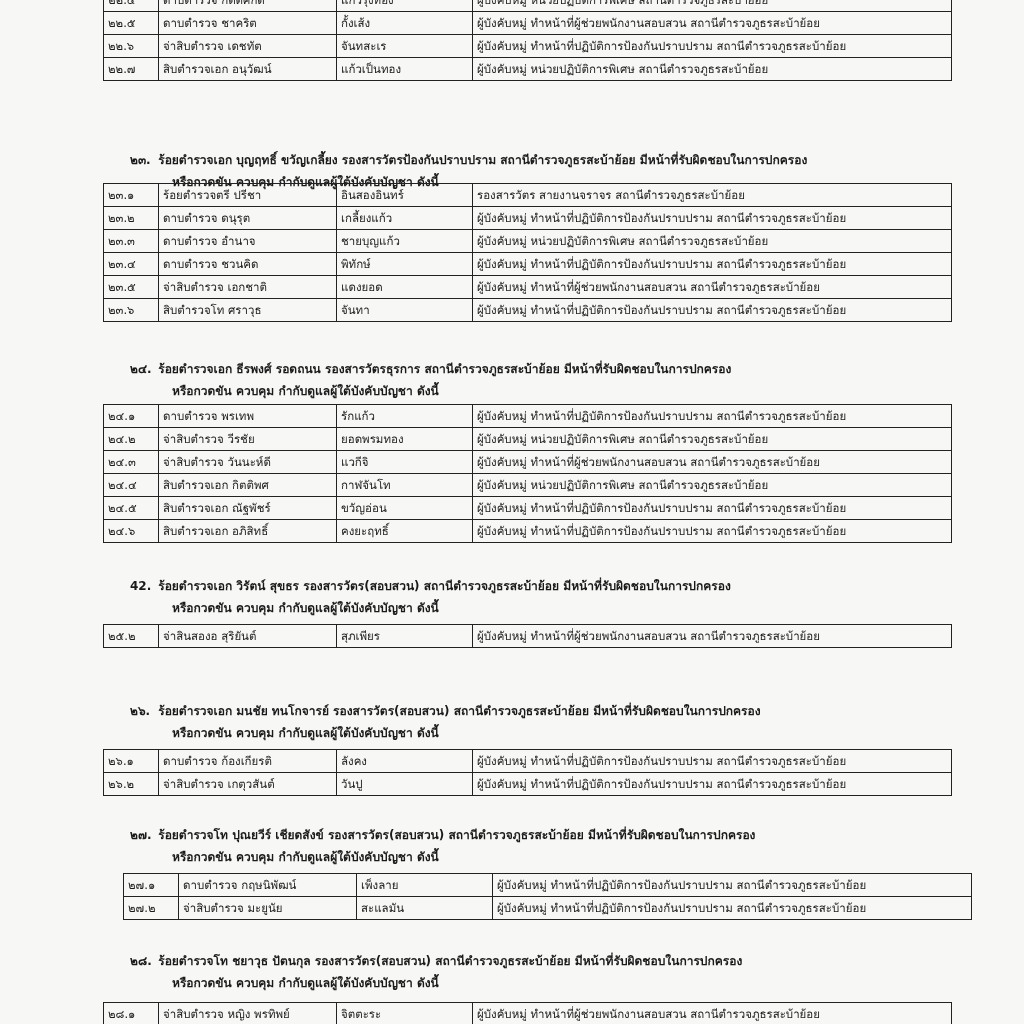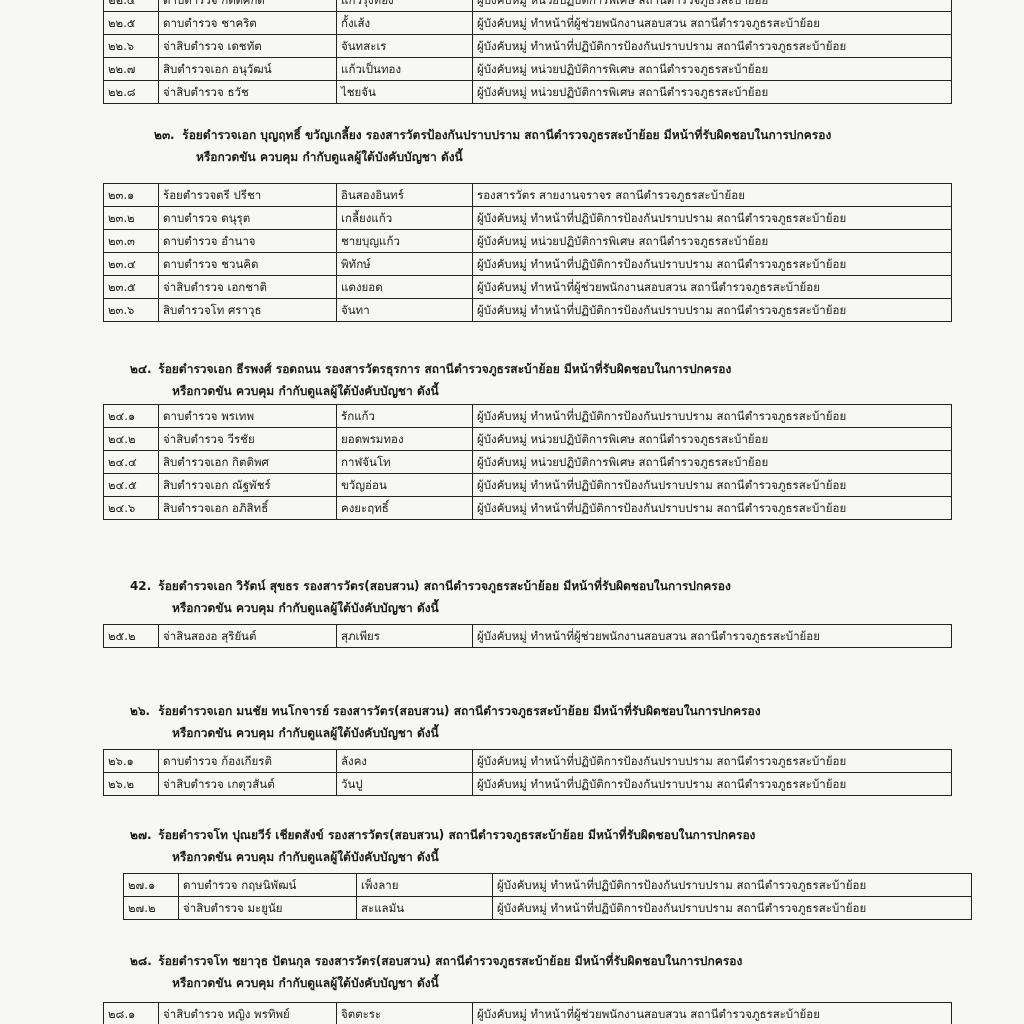--- a/index.html
+++ b/index.html
@@ -64,30 +64,24 @@
           <td>จ่าสิบตำรวจ เดชทัต</td>
           <td>จันทสะเร</td>
           <td>ผู้บังคับหมู่ ทำหน้าที่ปฏิบัติการป้องกันปราบปราม  สถานีตำรวจภูธรสะบ้าย้อย</td>
         </tr>
       <tr>
           <td>๒๒.๗</td>
           <td>สิบตำรวจเอก อนุวัฒน์</td>
           <td>แก้วเป็นทอง</td>
           <td>ผู้บังคับหมู่ หน่วยปฏิบัติการพิเศษ สถานีตำรวจภูธรสะบ้าย้อย</td>
         </tr>
-      <tr>
-          <td>๒๒.๘</td>
-          <td>จ่าสิบตำรวจ ธวัช</td>
-          <td>ไชยจัน</td>
-          <td>ผู้บังคับหมู่ หน่วยปฏิบัติการพิเศษ สถานีตำรวจภูธรสะบ้าย้อย</td>
-        </tr>
-    </tbody>
-  </table>
-
-  <div class="heading" style="top:124px;margin-left:24px;">
+    </tbody>
+  </table>
+
+  <div class="heading" style="top:149px;">
     <div><span class="num">๒๓.</span> <span>ร้อยตำรวจเอก บุญฤทธิ์  ขวัญเกลี้ยง รองสารวัตรป้องกันปราบปราม สถานีตำรวจภูธรสะบ้าย้อย มีหน้าที่รับผิดชอบในการปกครอง</span></div>
     <div class="line2">หรือกวดขัน ควบคุม กำกับดูแลผู้ใต้บังคับบัญชา  ดังนี้</div>
   </div>
   <table class="roster" style="top:183px;">
     <colgroup>
         <col class="c-no">
         <col class="c-rank">
         <col class="c-surname">
         <col class="c-duty">
       </colgroup>
@@ -149,20 +143,26 @@
           <td>รักแก้ว</td>
           <td>ผู้บังคับหมู่ ทำหน้าที่ปฏิบัติการป้องกันปราบปราม  สถานีตำรวจภูธรสะบ้าย้อย</td>
         </tr>
       <tr>
           <td>๒๔.๒</td>
           <td>จ่าสิบตำรวจ วีรชัย</td>
           <td>ยอดพรมทอง</td>
           <td>ผู้บังคับหมู่ หน่วยปฏิบัติการพิเศษ สถานีตำรวจภูธรสะบ้าย้อย</td>
         </tr>
       <tr>
+          <td>๒๔.๓</td>
+          <td>จ่าสิบตำรวจ วันนะห์ดี</td>
+          <td>แวกีจิ</td>
+          <td>ผู้บังคับหมู่ ทำหน้าที่ผู้ช่วยพนักงานสอบสวน สถานีตำรวจภูธรสะบ้าย้อย</td>
+        </tr>
+      <tr>
           <td>๒๔.๔</td>
           <td>สิบตำรวจเอก กิตติพศ</td>
           <td>กาฬจันโท</td>
           <td>ผู้บังคับหมู่ หน่วยปฏิบัติการพิเศษ สถานีตำรวจภูธรสะบ้าย้อย</td>
         </tr>
       <tr>
           <td>๒๔.๕</td>
           <td>สิบตำรวจเอก ณัฐพัชร์</td>
           <td>ขวัญอ่อน</td>
           <td>ผู้บังคับหมู่ ทำหน้าที่ปฏิบัติการป้องกันปราบปราม  สถานีตำรวจภูธรสะบ้าย้อย</td>

